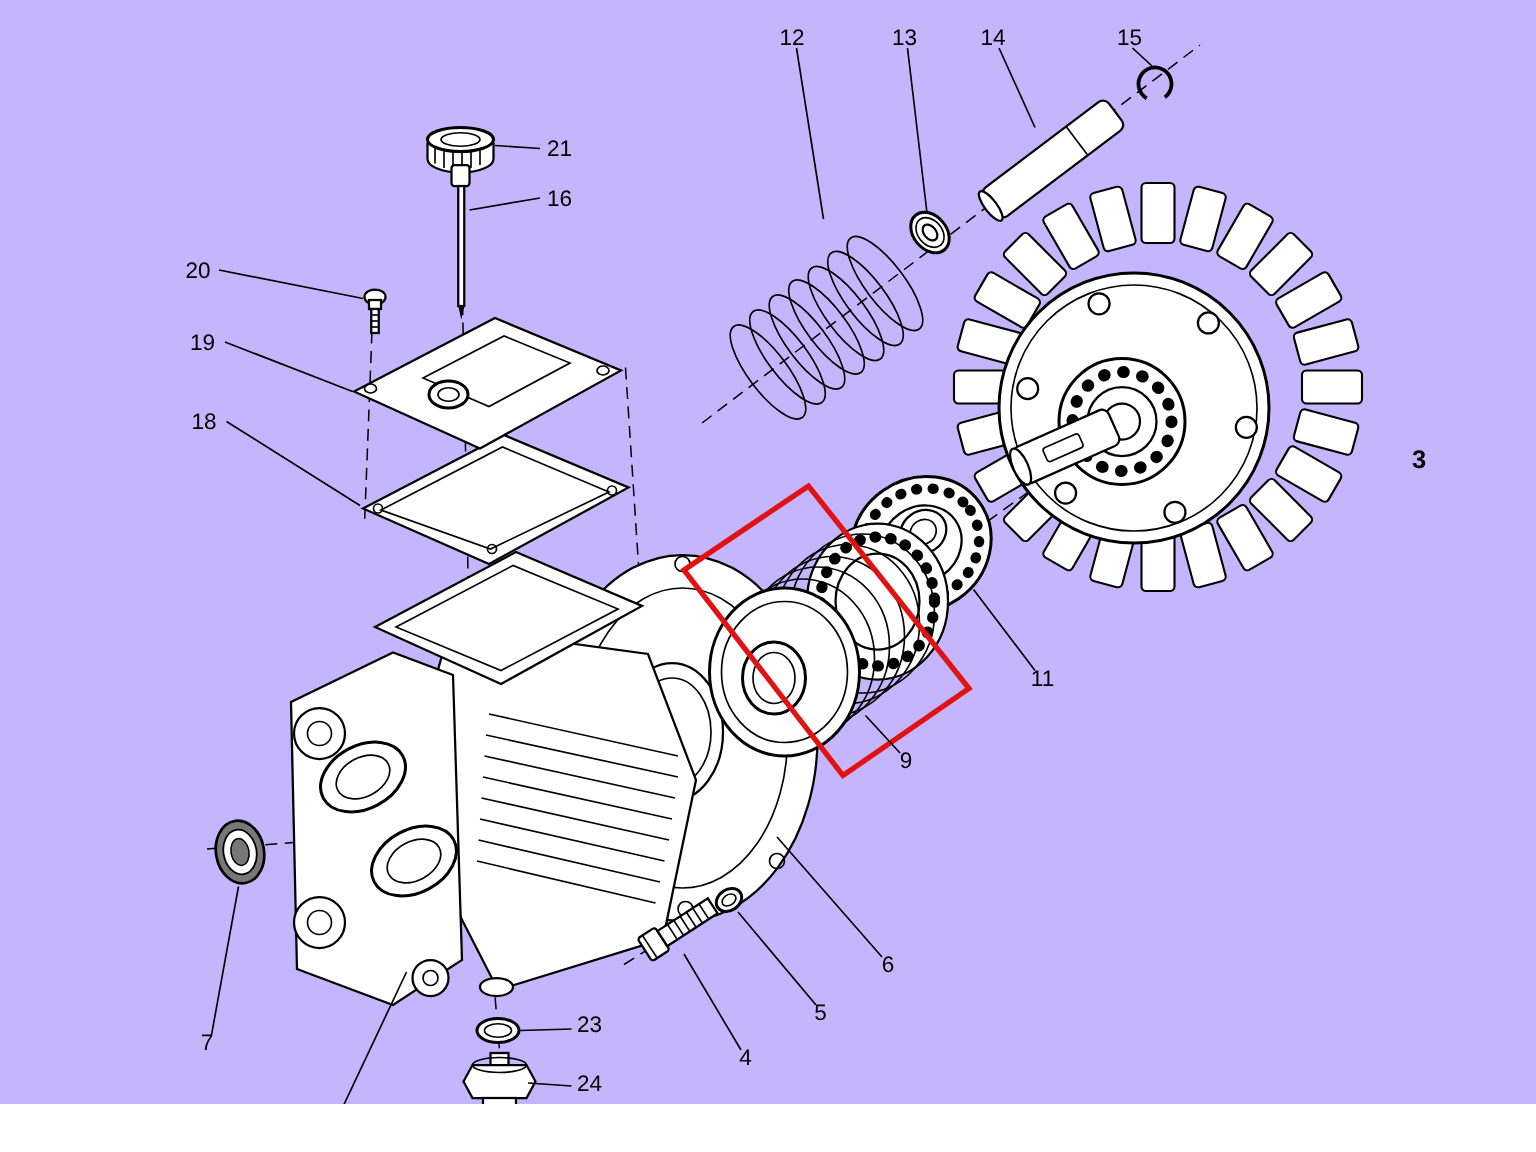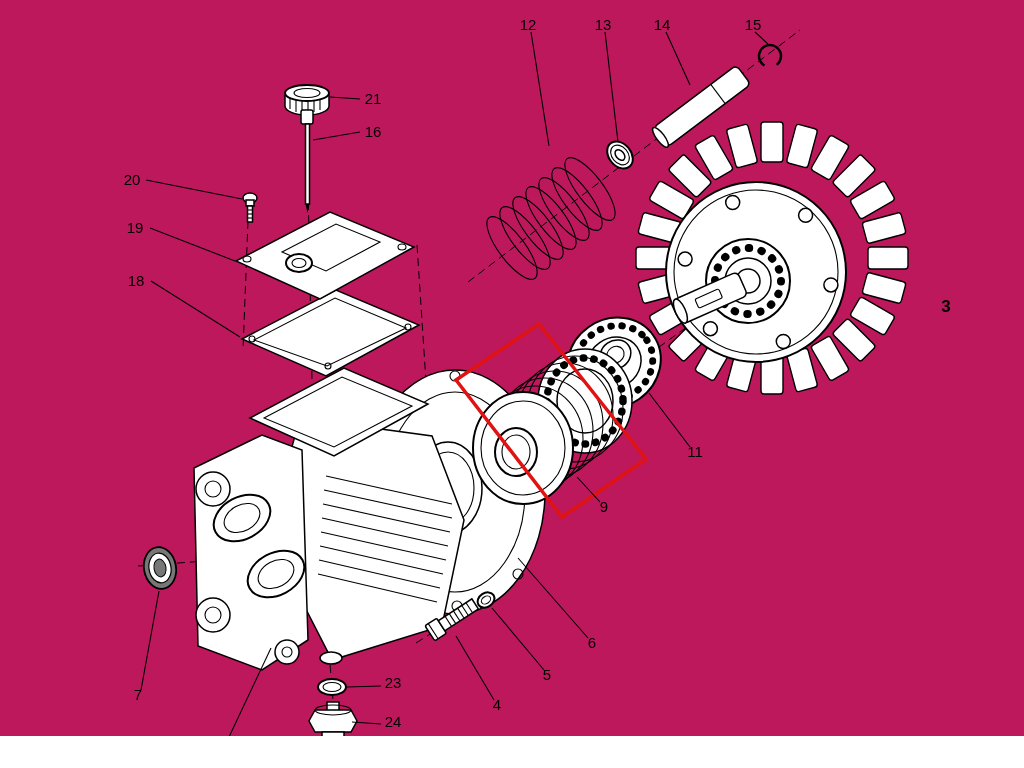--- a/index.html
+++ b/index.html
@@ -1,16 +1,16 @@
 <!DOCTYPE html>
 <html><head>
 <meta charset="utf-8">
 <style>
   html,body{margin:0;padding:0;background:#ffffff;}
-  .stage{position:relative;width:1024px;height:736px;background:#be185d;overflow:hidden;}
+  .stage{position:relative;width:1024px;height:736px;background:#c4b5fd;overflow:hidden;}
   svg{display:block;}
   .ln{fill:#ffffff;stroke:#000000;stroke-width:1.5;}
   .ln2{fill:#ffffff;stroke:#000000;stroke-width:2;}
   .thin{fill:none;stroke:#000000;stroke-width:1.1;}
   .leader{stroke:#000000;stroke-width:1.1;}
   .dash{fill:none;stroke:#000000;stroke-width:1;stroke-dasharray:8 5;}
   .balls{fill:none;stroke:#000000;stroke-linecap:round;}
   .hl{fill:none;stroke-width:3.5;}
   text.lbl{font-family:"Liberation Sans",sans-serif;font-size:15px;fill:#000;text-anchor:middle;}
   text.lblBig{font-family:"Liberation Sans",sans-serif;font-size:17px;font-weight:bold;fill:#000;text-anchor:middle;}

